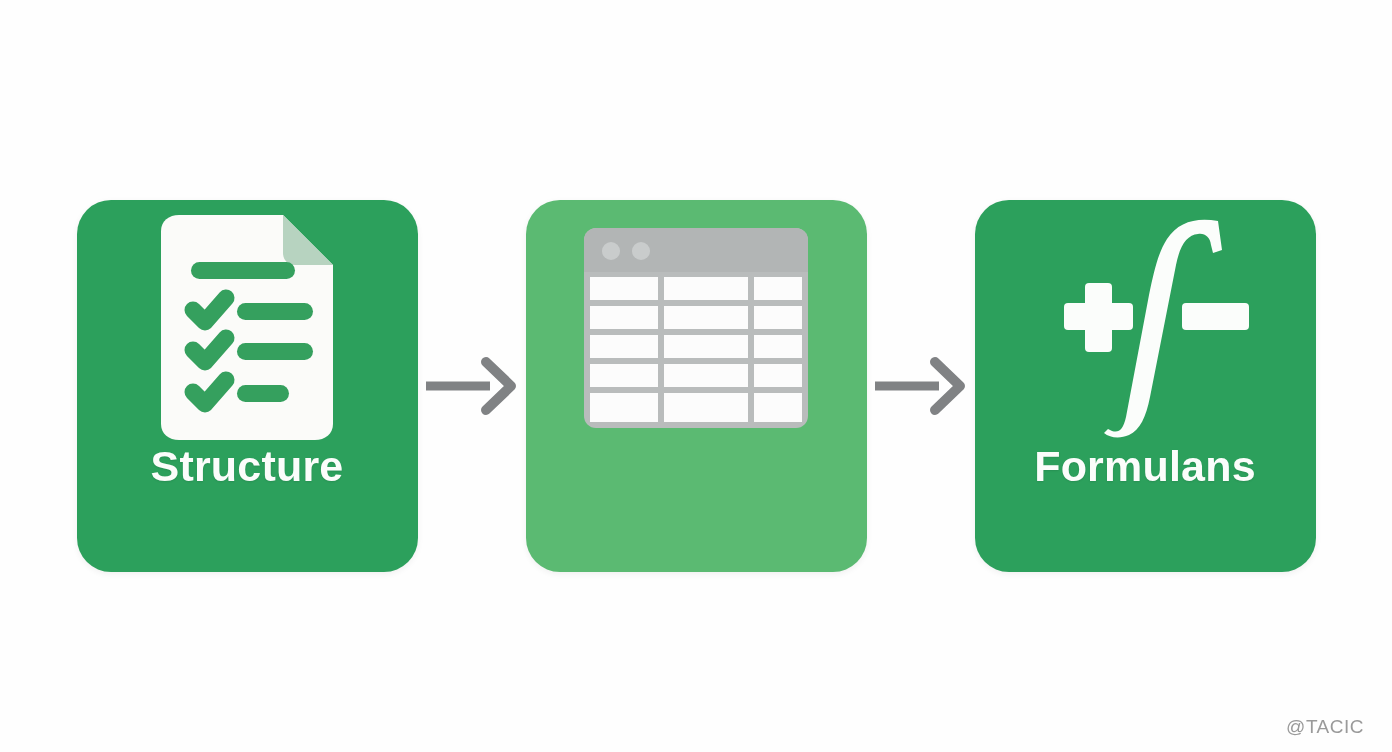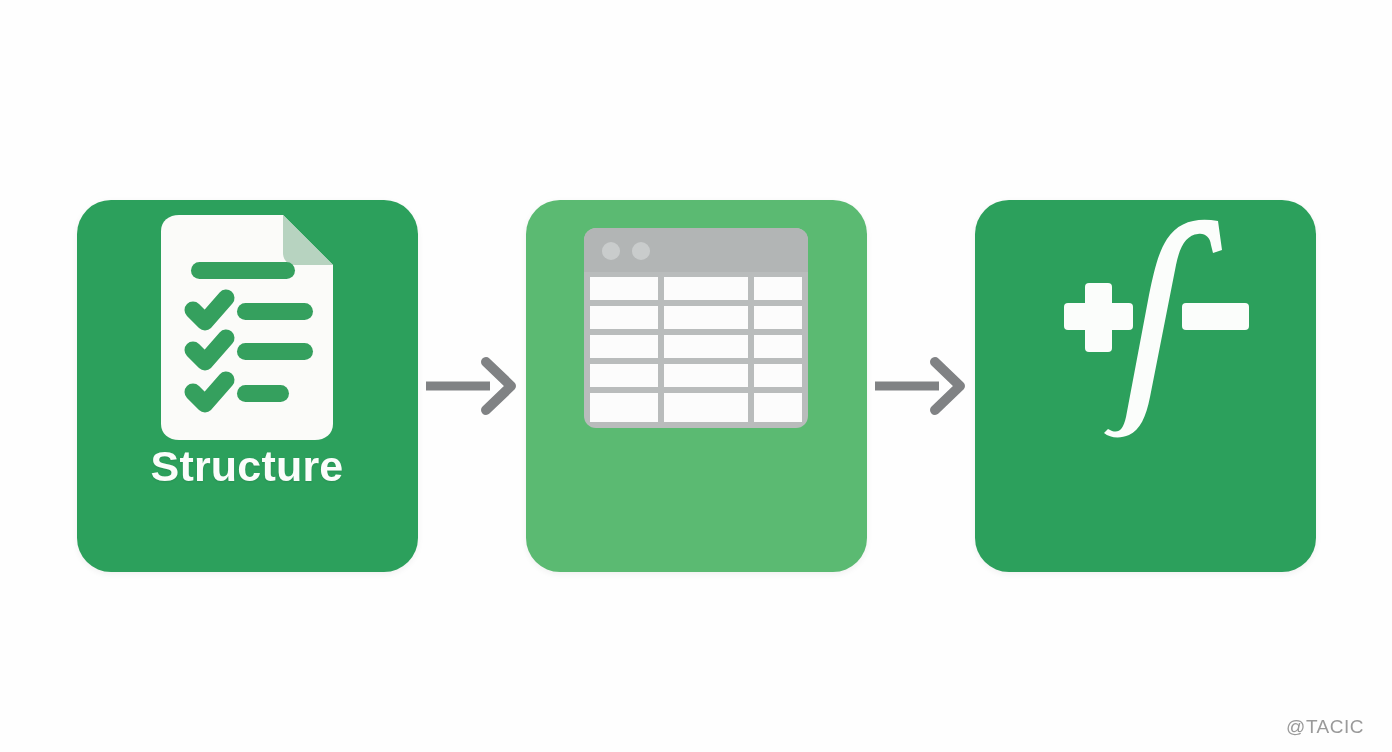--- a/index.html
+++ b/index.html
@@ -181,19 +181,20 @@
 
           <path d="M188 4 C166 0 148 5 137 22 C128 36 124 54 119 78
                    L96 200 C93 213 89 216 82 214 L78 212 L74 216
                    C80 221 90 222 99 218 C110 213 116 200 120 180
                    L146 48 C150 28 157 18 168 17 C175 16 180 20 181 28
                    L183 36 L192 33 Z" fill="#fbfdfb"></path>
 
           <rect x="152" y="86" width="67" height="27" rx="4" fill="#fbfdfb"></rect>
         </svg>
       </div>
+      <div class="card-label">Formulans</div>
     </div>
 
   </div>
 
   <div class="watermark">@TACIC</div>
 
 </div>
 
 </body></html>

